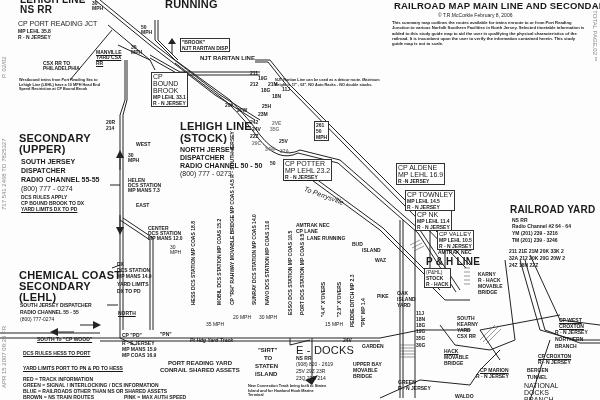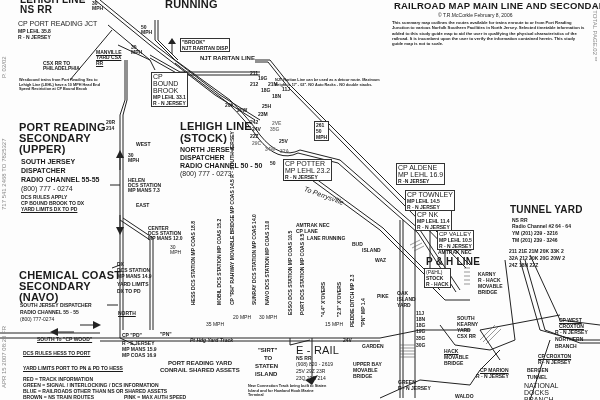--- a/index.html
+++ b/index.html
@@ -162,21 +162,20 @@
   <div class="t sm" style="left:280px;top:149px;color:#777;">32A</div>
 
   <div class="box" style="left:314px;top:121px;">
     <div class="sm">261</div>
     <div class="sm">50</div>
     <div class="sm">MPH</div>
   </div>
 
   <div class="t sm" style="left:106px;top:120px;">20R</div>
   <div class="t sm" style="left:106px;top:126px;">214</div>
-  <div class="t big" style="left:19px;top:122px;">PORT READING</div>
   <div class="t big" style="left:19px;top:133px;">SECONDARY</div>
   <div class="t big" style="left:19px;top:144px;">(UPPER)</div>
   <div class="t med" style="left:21px;top:158px;">SOUTH JERSEY</div>
   <div class="t med" style="left:21px;top:167px;">DISPATCHER</div>
   <div class="t med" style="left:21px;top:176px;">RADIO CHANNEL 55-55</div>
   <div class="t med" style="left:21px;top:185px;font-weight:normal;">(800) 777 - 0274</div>
   <div class="t sm" style="left:21px;top:195px;">DCS RULES APPLY</div>
   <div class="t sm" style="left:21px;top:201px;">CP BOUND BROOK TO DX</div>
   <div class="t sm u" style="left:21px;top:207px;">YARD LIMITS DX TO PD</div>
   <div class="t sm" style="left:136px;top:142px;">WEST</div>
@@ -219,21 +218,21 @@
     <div class="sm">MP LEHL 11.4</div>
     <div class="sm">R - N JERSEY</div>
   </div>
   <div class="box" style="left:437px;top:230px;">
     <div class="sm" style="font-weight:normal;font-size:6px;">CP VALLEY</div>
     <div class="sm">MP LEHL 10.5</div>
     <div class="sm">R - N JERSEY</div>
   </div>
   <div class="t sm" style="left:438px;top:250px;">AMTRAK NEC</div>
 
-  <div class="t big" style="left:510px;top:205px;font-size:10px;">TUNNEL YARD</div>
+  <div class="t big" style="left:510px;top:205px;font-size:10px;">RAILROAD YARD</div>
   <div class="t sm" style="left:512px;top:218px;">NS RR</div>
   <div class="t sm" style="left:512px;top:224px;">Radio Channel #2 64 - 64</div>
   <div class="t sm" style="left:512px;top:231px;">YM (201) 239 - 3216</div>
   <div class="t sm" style="left:512px;top:238px;">TM (201) 239 - 3246</div>
   <div class="t sm" style="left:509px;top:249px;">211 21E 21M 20K 33K 2</div>
   <div class="t sm" style="left:509px;top:256px;">32A 212 20K 20G 20W 2</div>
   <div class="t sm" style="left:509px;top:263px;">24Z 18N 22Z</div>
 
   <div class="t big" style="left:426px;top:257px;font-size:10px;">P &amp; H LINE</div>
   <div class="box" style="left:424px;top:268px;border-width:1px;">
@@ -285,21 +284,21 @@
   <div class="t sm" style="left:538px;top:360px;">R - N JERSEY</div>
   <div class="t sm u" style="left:559px;top:318px;">CP WEST</div>
   <div class="t sm u" style="left:559px;top:324px;">CROXTON</div>
   <div class="t sm" style="left:555px;top:330px;">R - N JERSEY</div>
   <div class="t sm" style="left:555px;top:337px;">NORTHERN</div>
   <div class="t sm" style="left:555px;top:344px;">BRANCH</div>
   <div class="t sm" style="left:455px;top:394px;">WALDO</div>
 
   <div class="t big" style="left:19px;top:270px;">CHEMICAL COAST</div>
   <div class="t big" style="left:19px;top:281px;">SECONDARY</div>
-  <div class="t big" style="left:19px;top:292px;">(NAVO)</div>
+  <div class="t big" style="left:19px;top:292px;">(LEHL)</div>
   <div class="t sm" style="left:20px;top:303px;">SOUTH JERSEY DISPATCHER</div>
   <div class="t sm" style="left:20px;top:310px;">RADIO CHANNEL 55 - 55</div>
   <div class="t sm" style="left:20px;top:317px;font-weight:normal;">(800) 777-0274</div>
   <div class="t sm u" style="left:118px;top:311px;">NORTH</div>
   <div class="t sm u" style="left:37px;top:337px;">SOUTH To "CP WOOD"</div>
   <div class="t sm u" style="left:23px;top:351px;">DCS RULES HESS TO PORT</div>
   <div class="t sm u" style="left:23px;top:366px;">YARD LIMITS PORT TO PN &amp; PD TO HESS</div>
   <div class="t sm" style="left:117px;top:262px;">DX</div>
   <div class="t sm" style="left:117px;top:268px;">DCS STATION</div>
   <div class="t sm" style="left:117px;top:274px;">MP MANS 14.9</div>
@@ -328,21 +327,21 @@
   <div class="t sm" style="left:259px;top:315px;font-weight:normal;">30 MPH</div>
   <div class="t sm" style="left:325px;top:322px;font-weight:normal;">15 MPH</div>
   <div class="t sm" style="left:190px;top:338px;font-style:italic;">Pt Hdg Yard Track</div>
   <div class="t sm" style="left:343px;top:338px;">24V</div>
   <div class="t sm" style="left:168px;top:360px;font-size:6px;">PORT READING YARD</div>
   <div class="t sm" style="left:160px;top:367px;font-size:6px;">CONRAIL SHARED ASSETS</div>
   <div class="t sm" style="left:258px;top:347px;font-size:6px;">"SIRT"</div>
   <div class="t sm" style="left:264px;top:355px;font-size:6px;">TO</div>
   <div class="t sm" style="left:255px;top:363px;font-size:6px;">STATEN</div>
   <div class="t sm" style="left:255px;top:371px;font-size:6px;">ISLAND</div>
-  <div class="t big" style="left:296px;top:345px;font-weight:normal;">E - RAIL</div>
+  <div class="t big" style="left:296px;top:345px;font-weight:normal;">E - DOCKS</div>
   <div class="t sm" style="left:296px;top:356px;">NS RR</div>
   <div class="t sm" style="left:296px;top:362px;font-weight:normal;">(908) 820 - 2619</div>
   <div class="t sm" style="left:296px;top:369px;font-weight:normal;">25V 29Z 23R</div>
   <div class="t sm" style="left:296px;top:376px;font-weight:normal;">23Q 29R 214</div>
   <div class="para" style="left:248px;top:384px;width:80px;font-size:3.8px;">New Connection Track being built to Staten Island and for Howland Hook Marine Terminal</div>
 
   <div class="t sm" style="left:23px;top:377px;">RED = TRACK INFORMATION</div>
   <div class="t sm" style="left:23px;top:383px;">GREEN = SIGNAL / INTERLOCKING / DCS INFORMATION</div>
   <div class="t sm" style="left:23px;top:389px;">BLUE = RAILROADS OTHER THAN NS OR SHARED ASSETS</div>
   <div class="t sm" style="left:23px;top:395px;">BROWN = NS TRAIN ROUTES</div>

